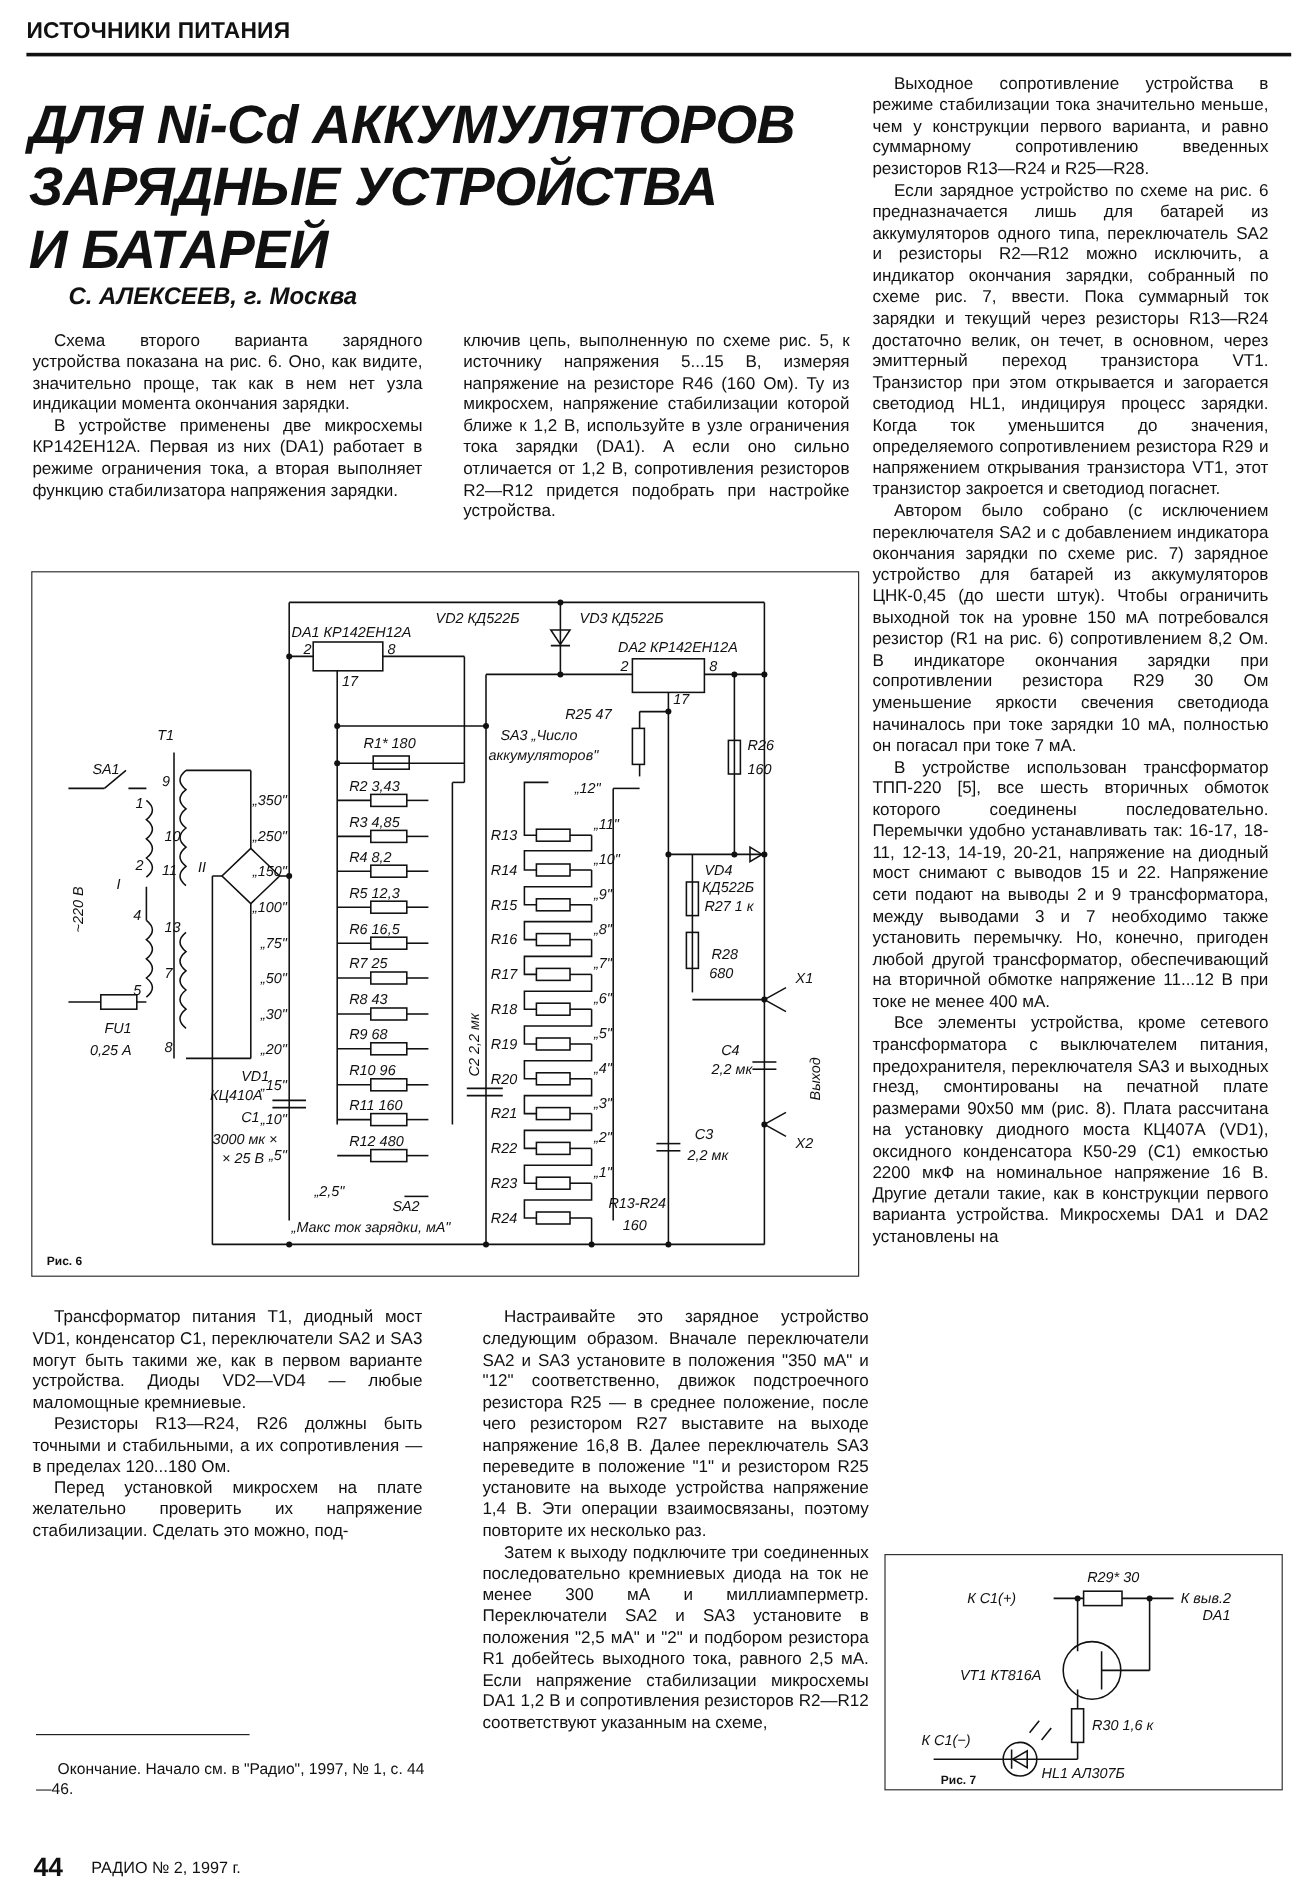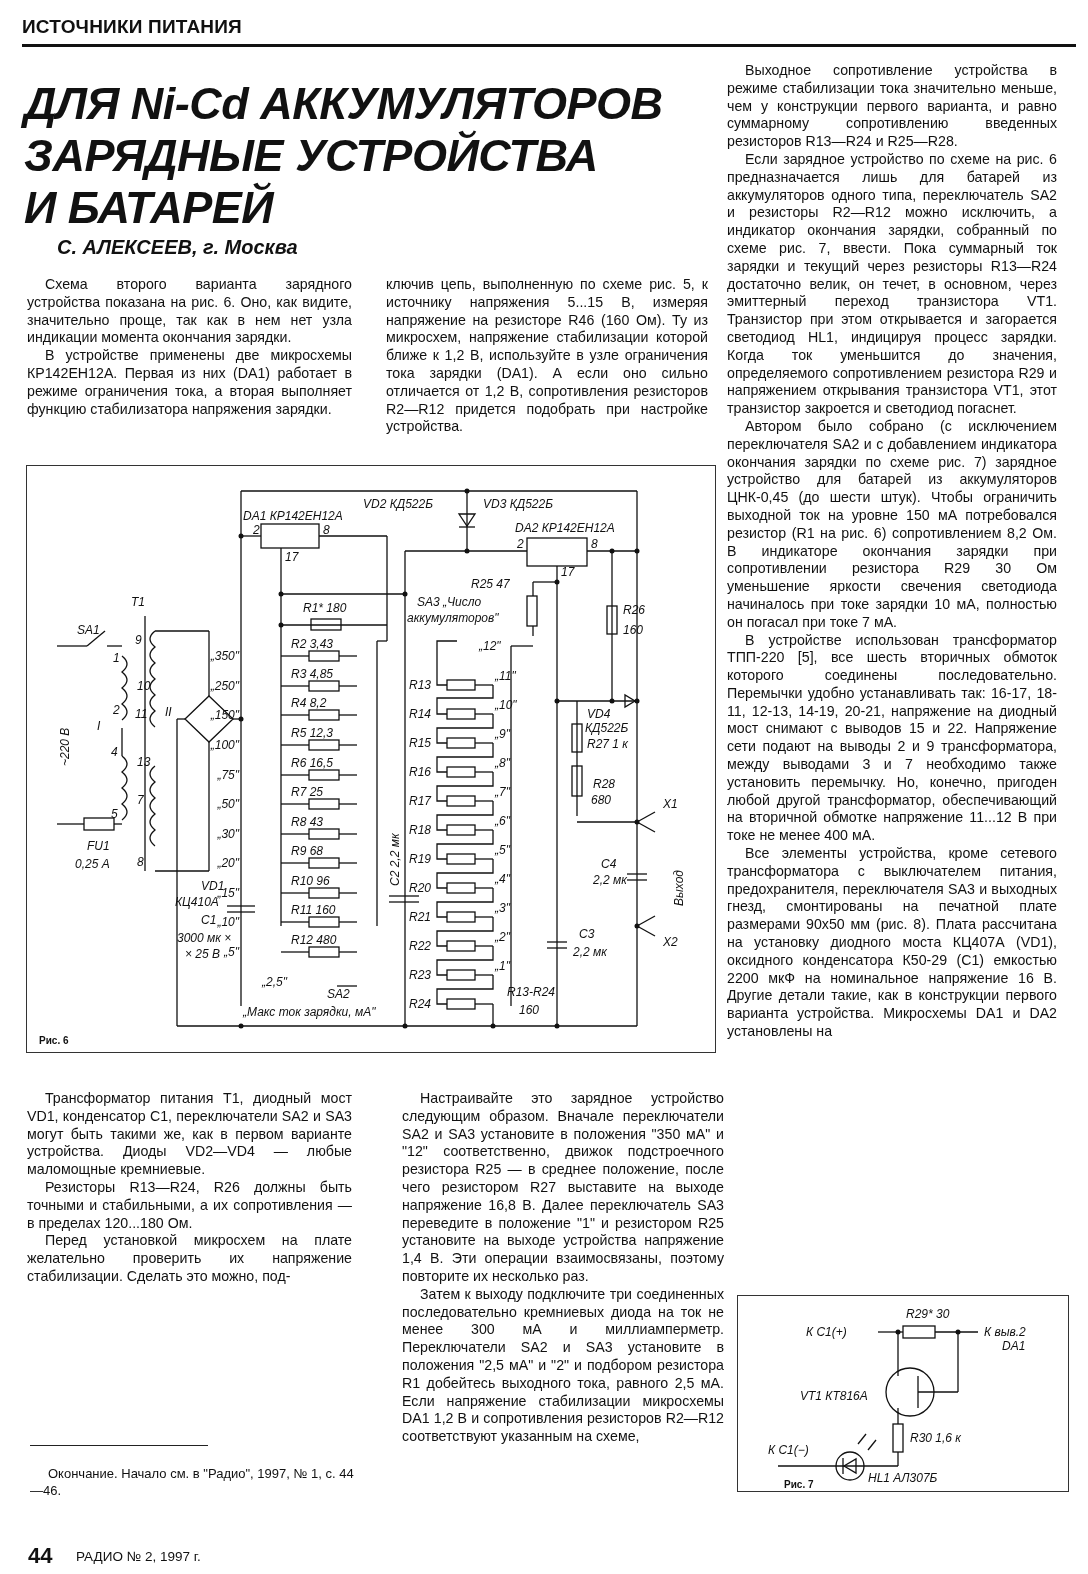--- a/index.html
+++ b/index.html
@@ -9,21 +9,21 @@
   .rubric{left:22px;top:16px;font-weight:bold;font-size:19px;letter-spacing:0.2px;}
   .rubric-rule{left:22px;top:44px;width:1054px;height:3px;background:#111;}
   .title{left:24px;top:78px;font-weight:bold;font-style:italic;font-size:45px;line-height:52px;letter-spacing:-0.5px;}
   .author{left:27px;top:236px;font-weight:bold;font-style:italic;font-size:20px;margin-left:30px;}
   .col{font-size:14.2px;line-height:17.8px;text-align:justify;}
   .col p{margin:0;text-indent:18px;}
   .c1{left:27px;width:325px;}
   .c2{left:386px;width:322px;}
   .c3{left:727px;width:330px;}
   .figbox{border:1.5px solid #333;}
-  .fig6{left:26px;top:465px;width:688px;height:586px;}
+  .fig6{left:26px;top:476px;width:688px;height:586px;}
   .fig7{left:737px;top:1295px;width:330px;height:195px;}
   .figcap{font-weight:bold;font-size:10px;margin-top:11px;}
   .footrule{left:30px;top:1445px;width:178px;height:1px;background:#222;}
   .footnote{left:30px;top:1465px;width:328px;font-size:13px;line-height:17px;}
   .pagenum{left:28px;top:1543px;font-weight:bold;font-size:22px;}
   .mag{left:76px;top:1549px;font-size:13.5px;text-align:center;}
   svg text{font-family:"Liberation Sans",sans-serif;font-style:italic;fill:#111;}
 </style>
 </head>
 <body>

